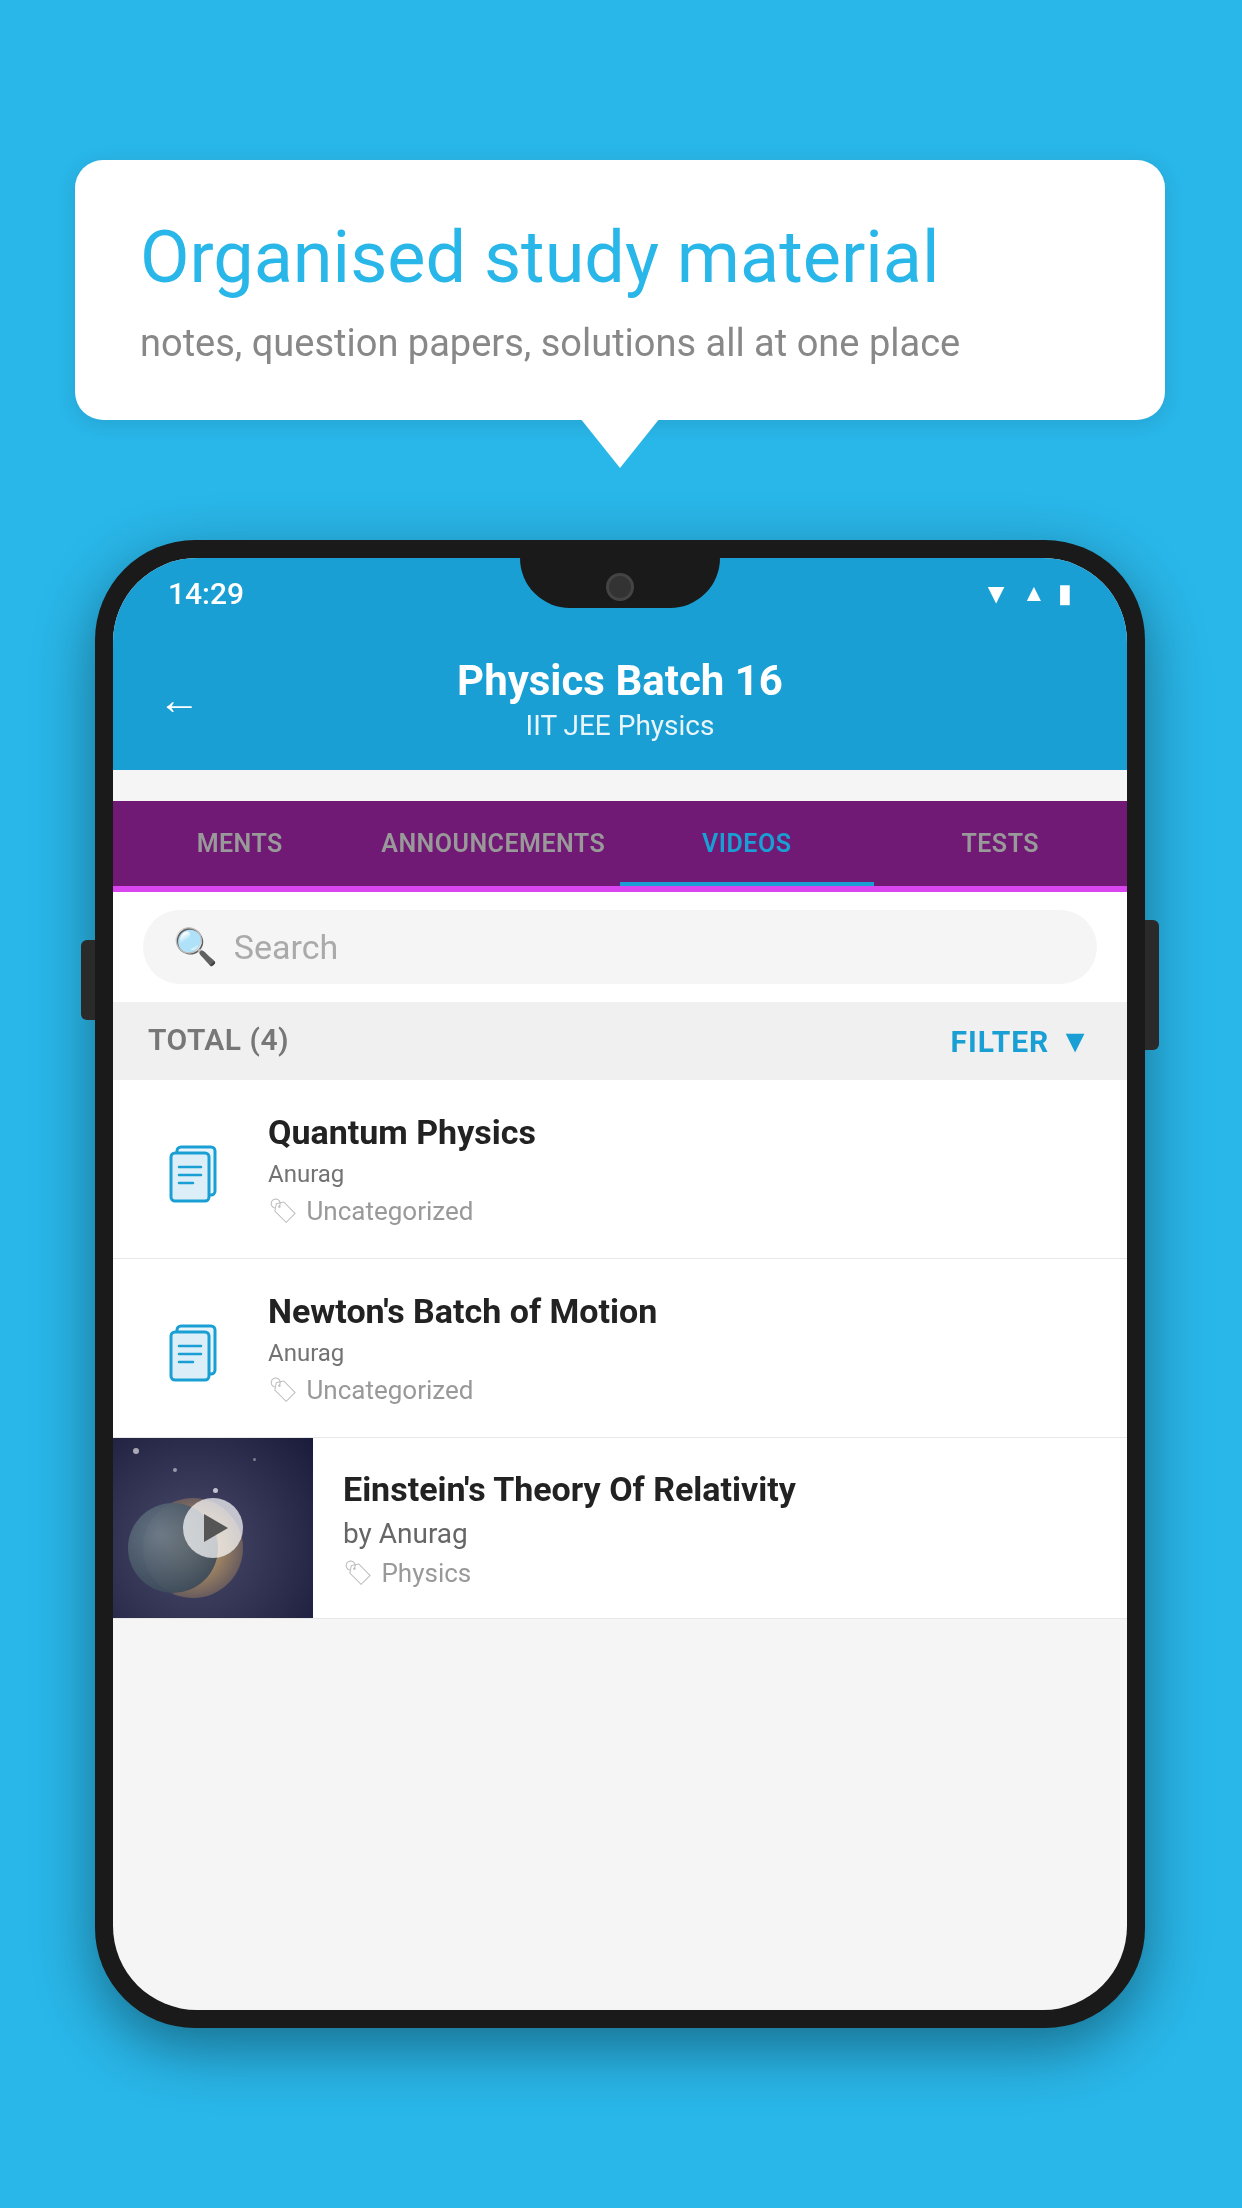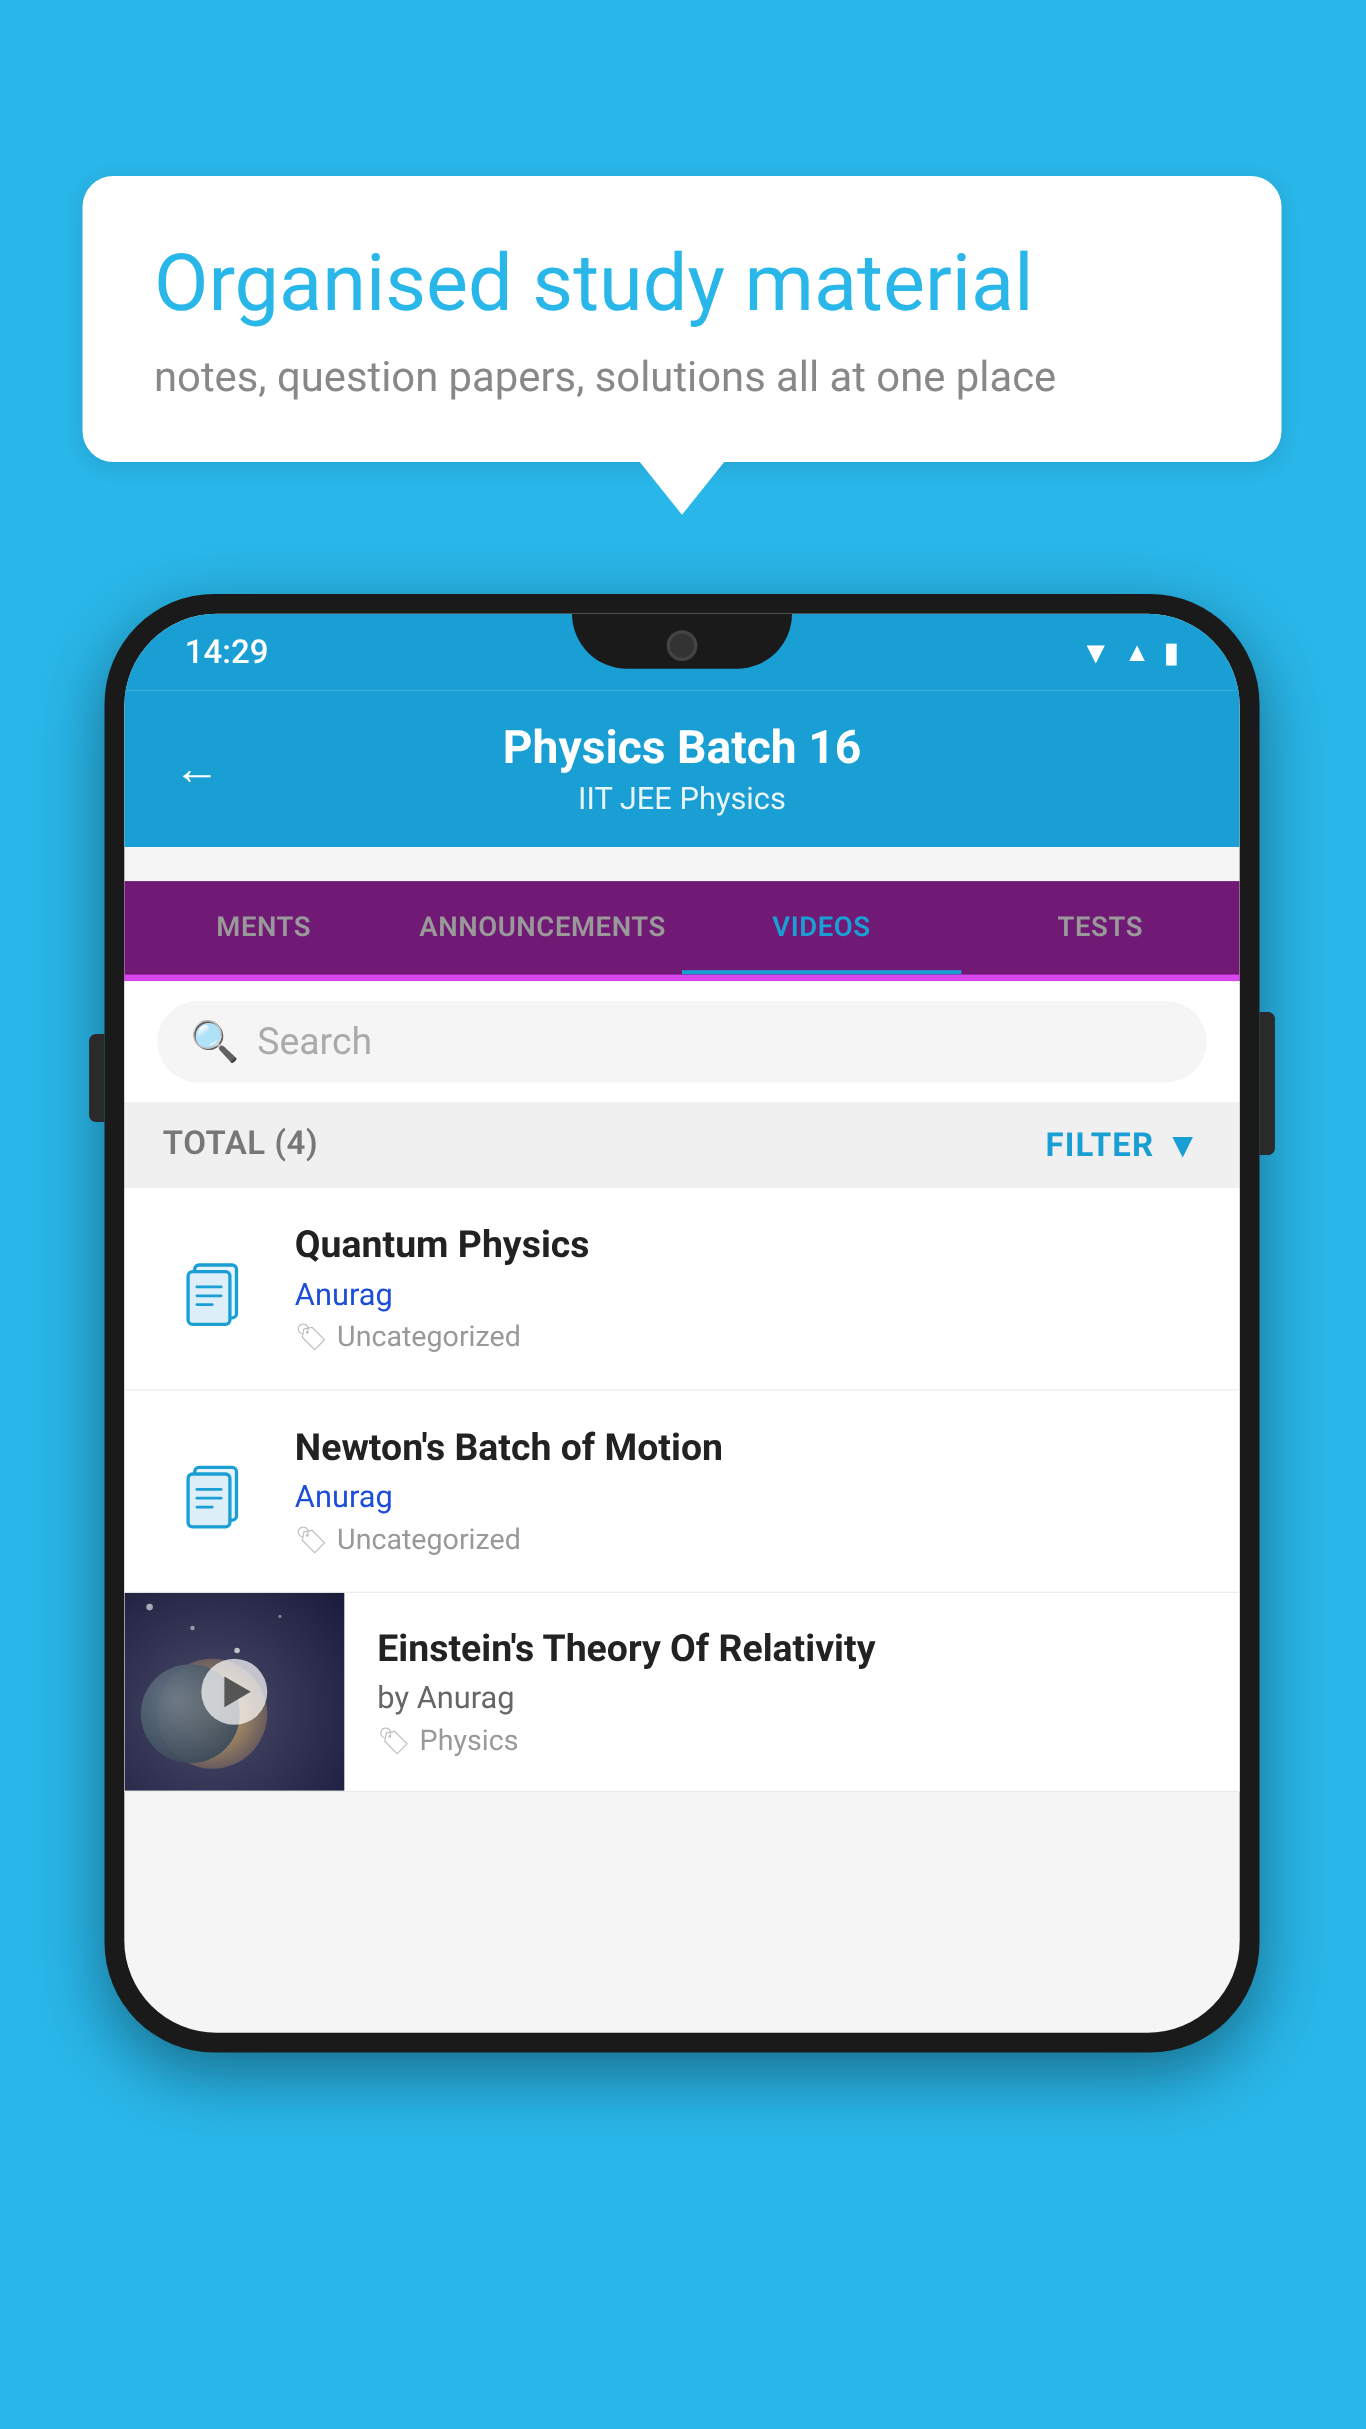--- a/index.html
+++ b/index.html
@@ -51,21 +51,21 @@
       color: #888;
       font-weight: 400;
     }
 
     
     .phone-container {
       position: absolute;
       top: 540px;
       left: 95px;
       width: 1050px;
-      height: 1326px;
+      height: 1488px;
     }
 
     .phone-outer {
       width: 100%;
       height: 100%;
       background: #1a1a1a;
       border-radius: 100px;
       padding: 18px;
       box-shadow: 0 20px 60px rgba(0,0,0,0.4);
       position: relative;
@@ -324,22 +324,22 @@
     }
 
     .video-title {
       font-size: 34px;
       font-weight: 700;
       color: #222;
       margin-bottom: 8px;
     }
 
     .video-author {
-      font-size: 28px;
-      color: #1d4ed8;
+      font-size: 24px;
+      color: #737373;
       margin-bottom: 8px;
     }
 
     .video-tag {
       display: flex;
       align-items: center;
       gap: 8px;
       color: #999;
       font-size: 26px;
     }

